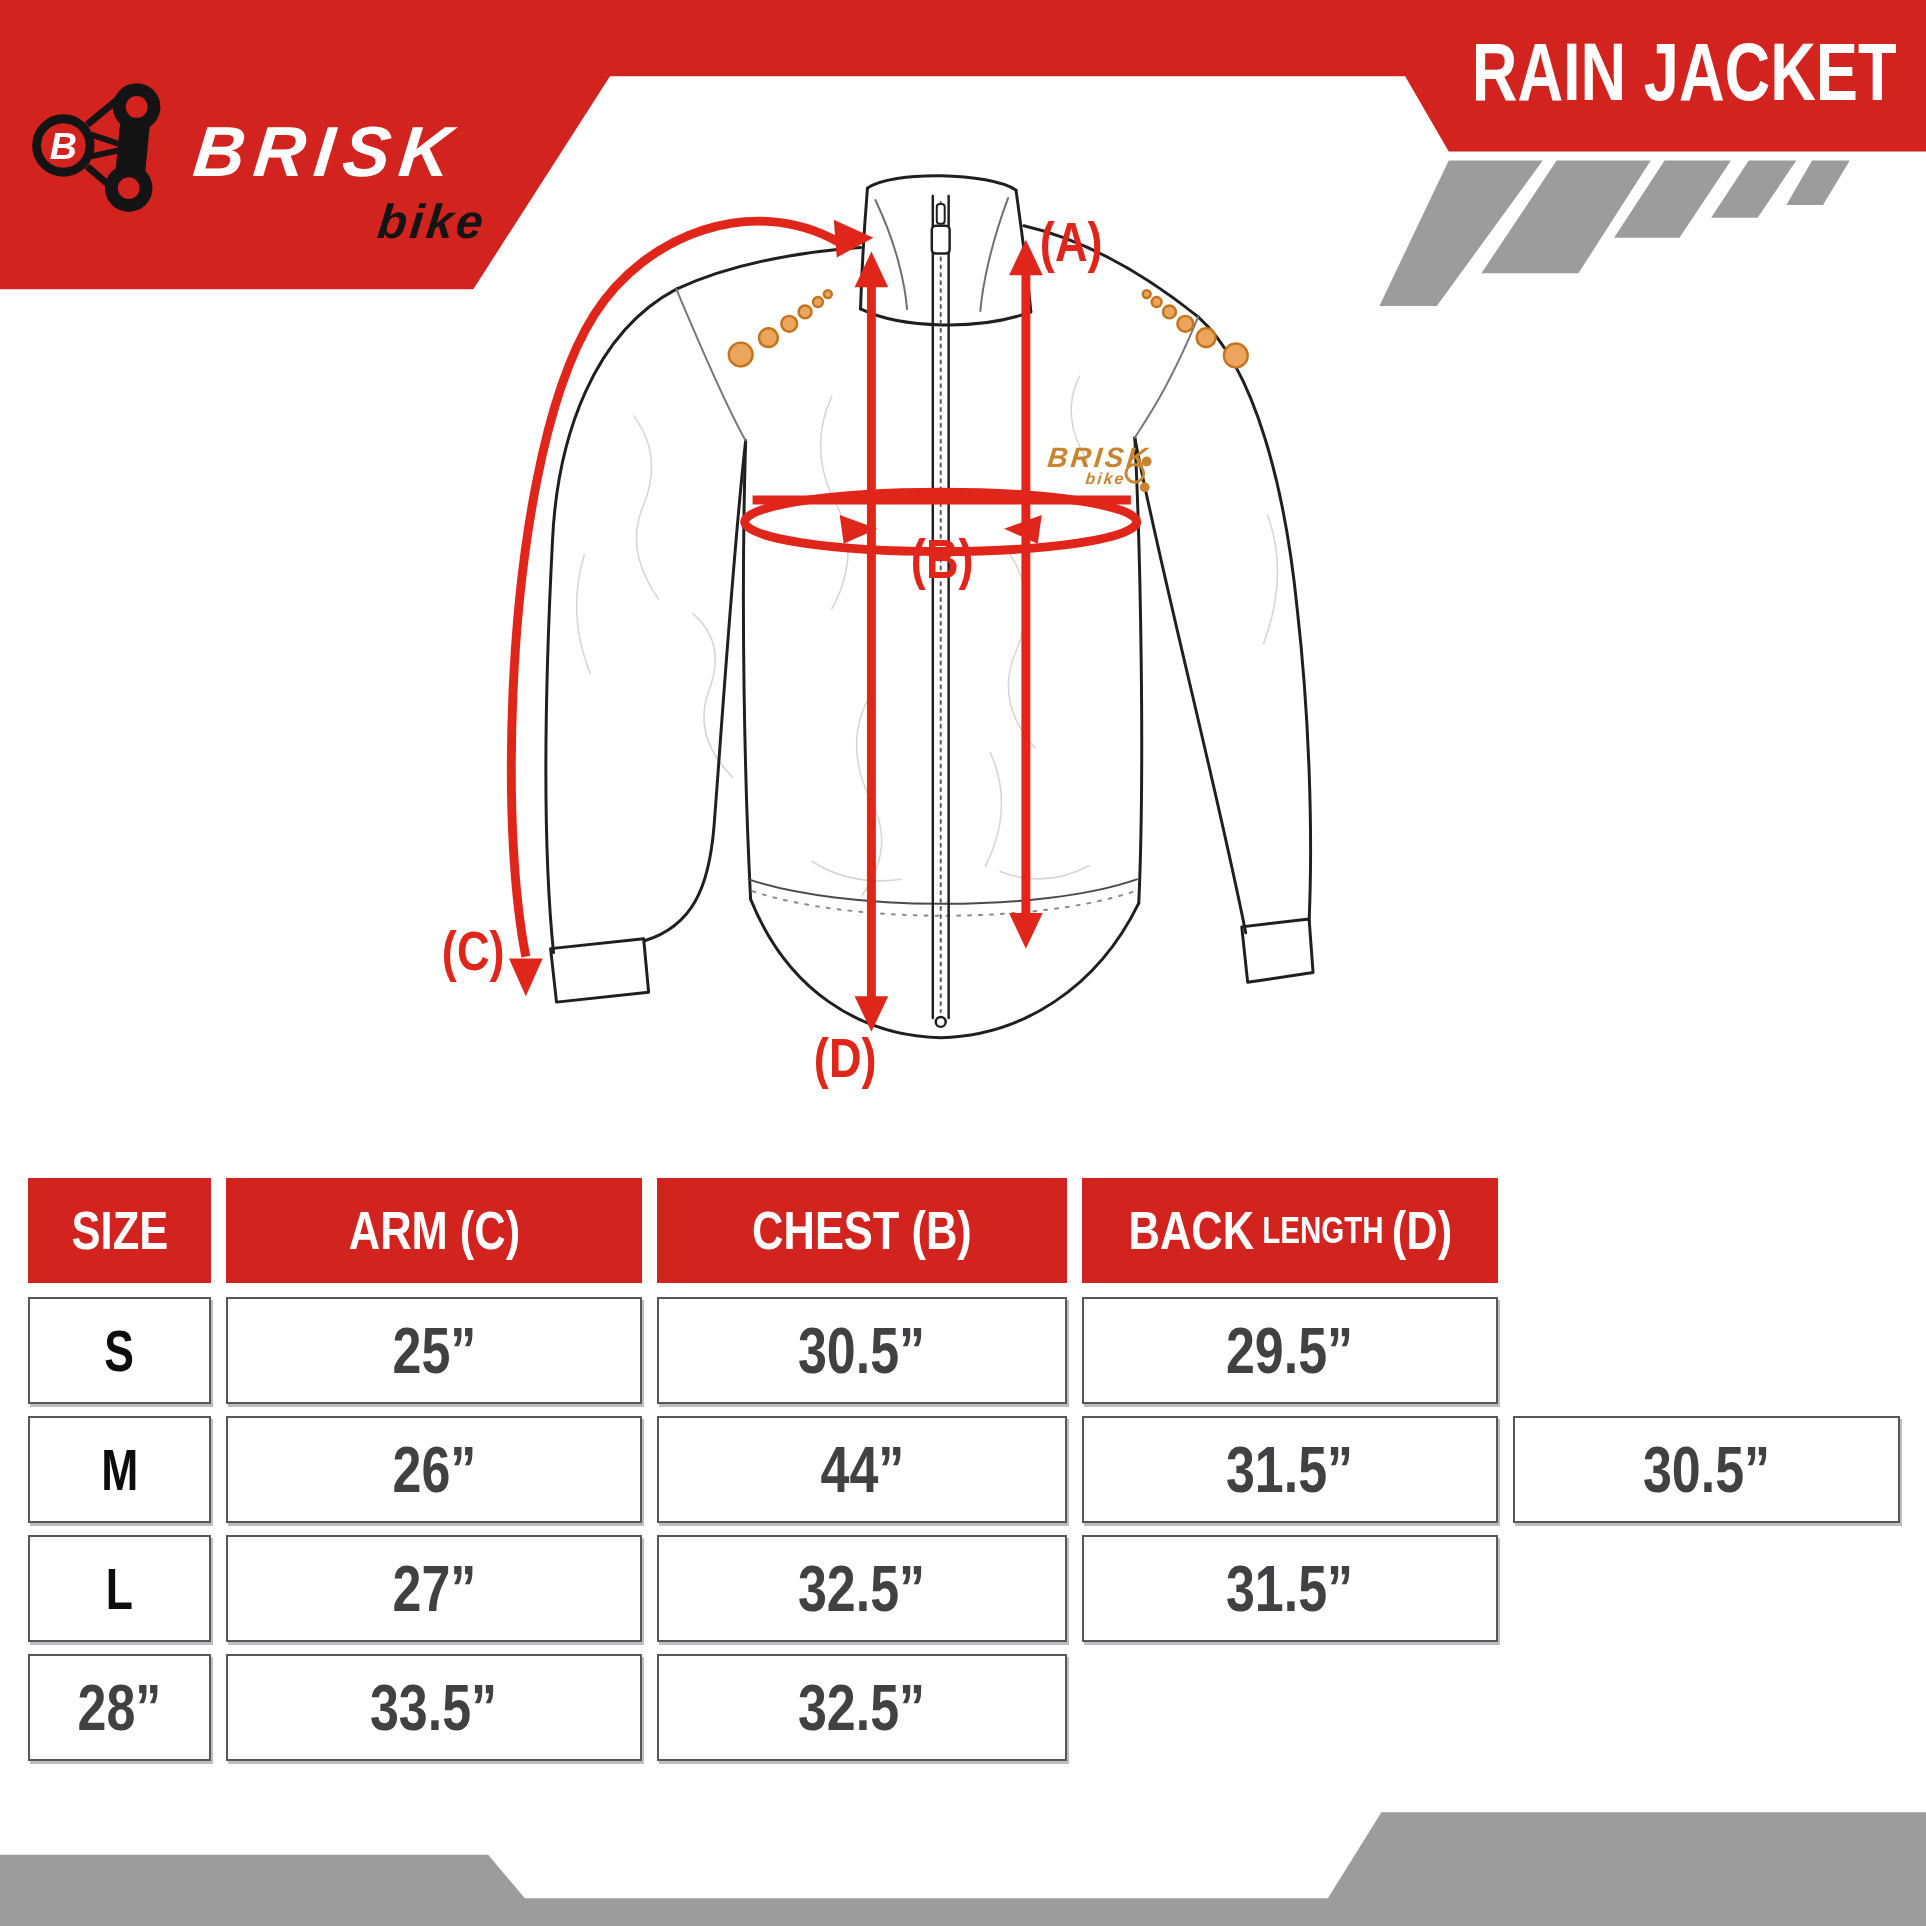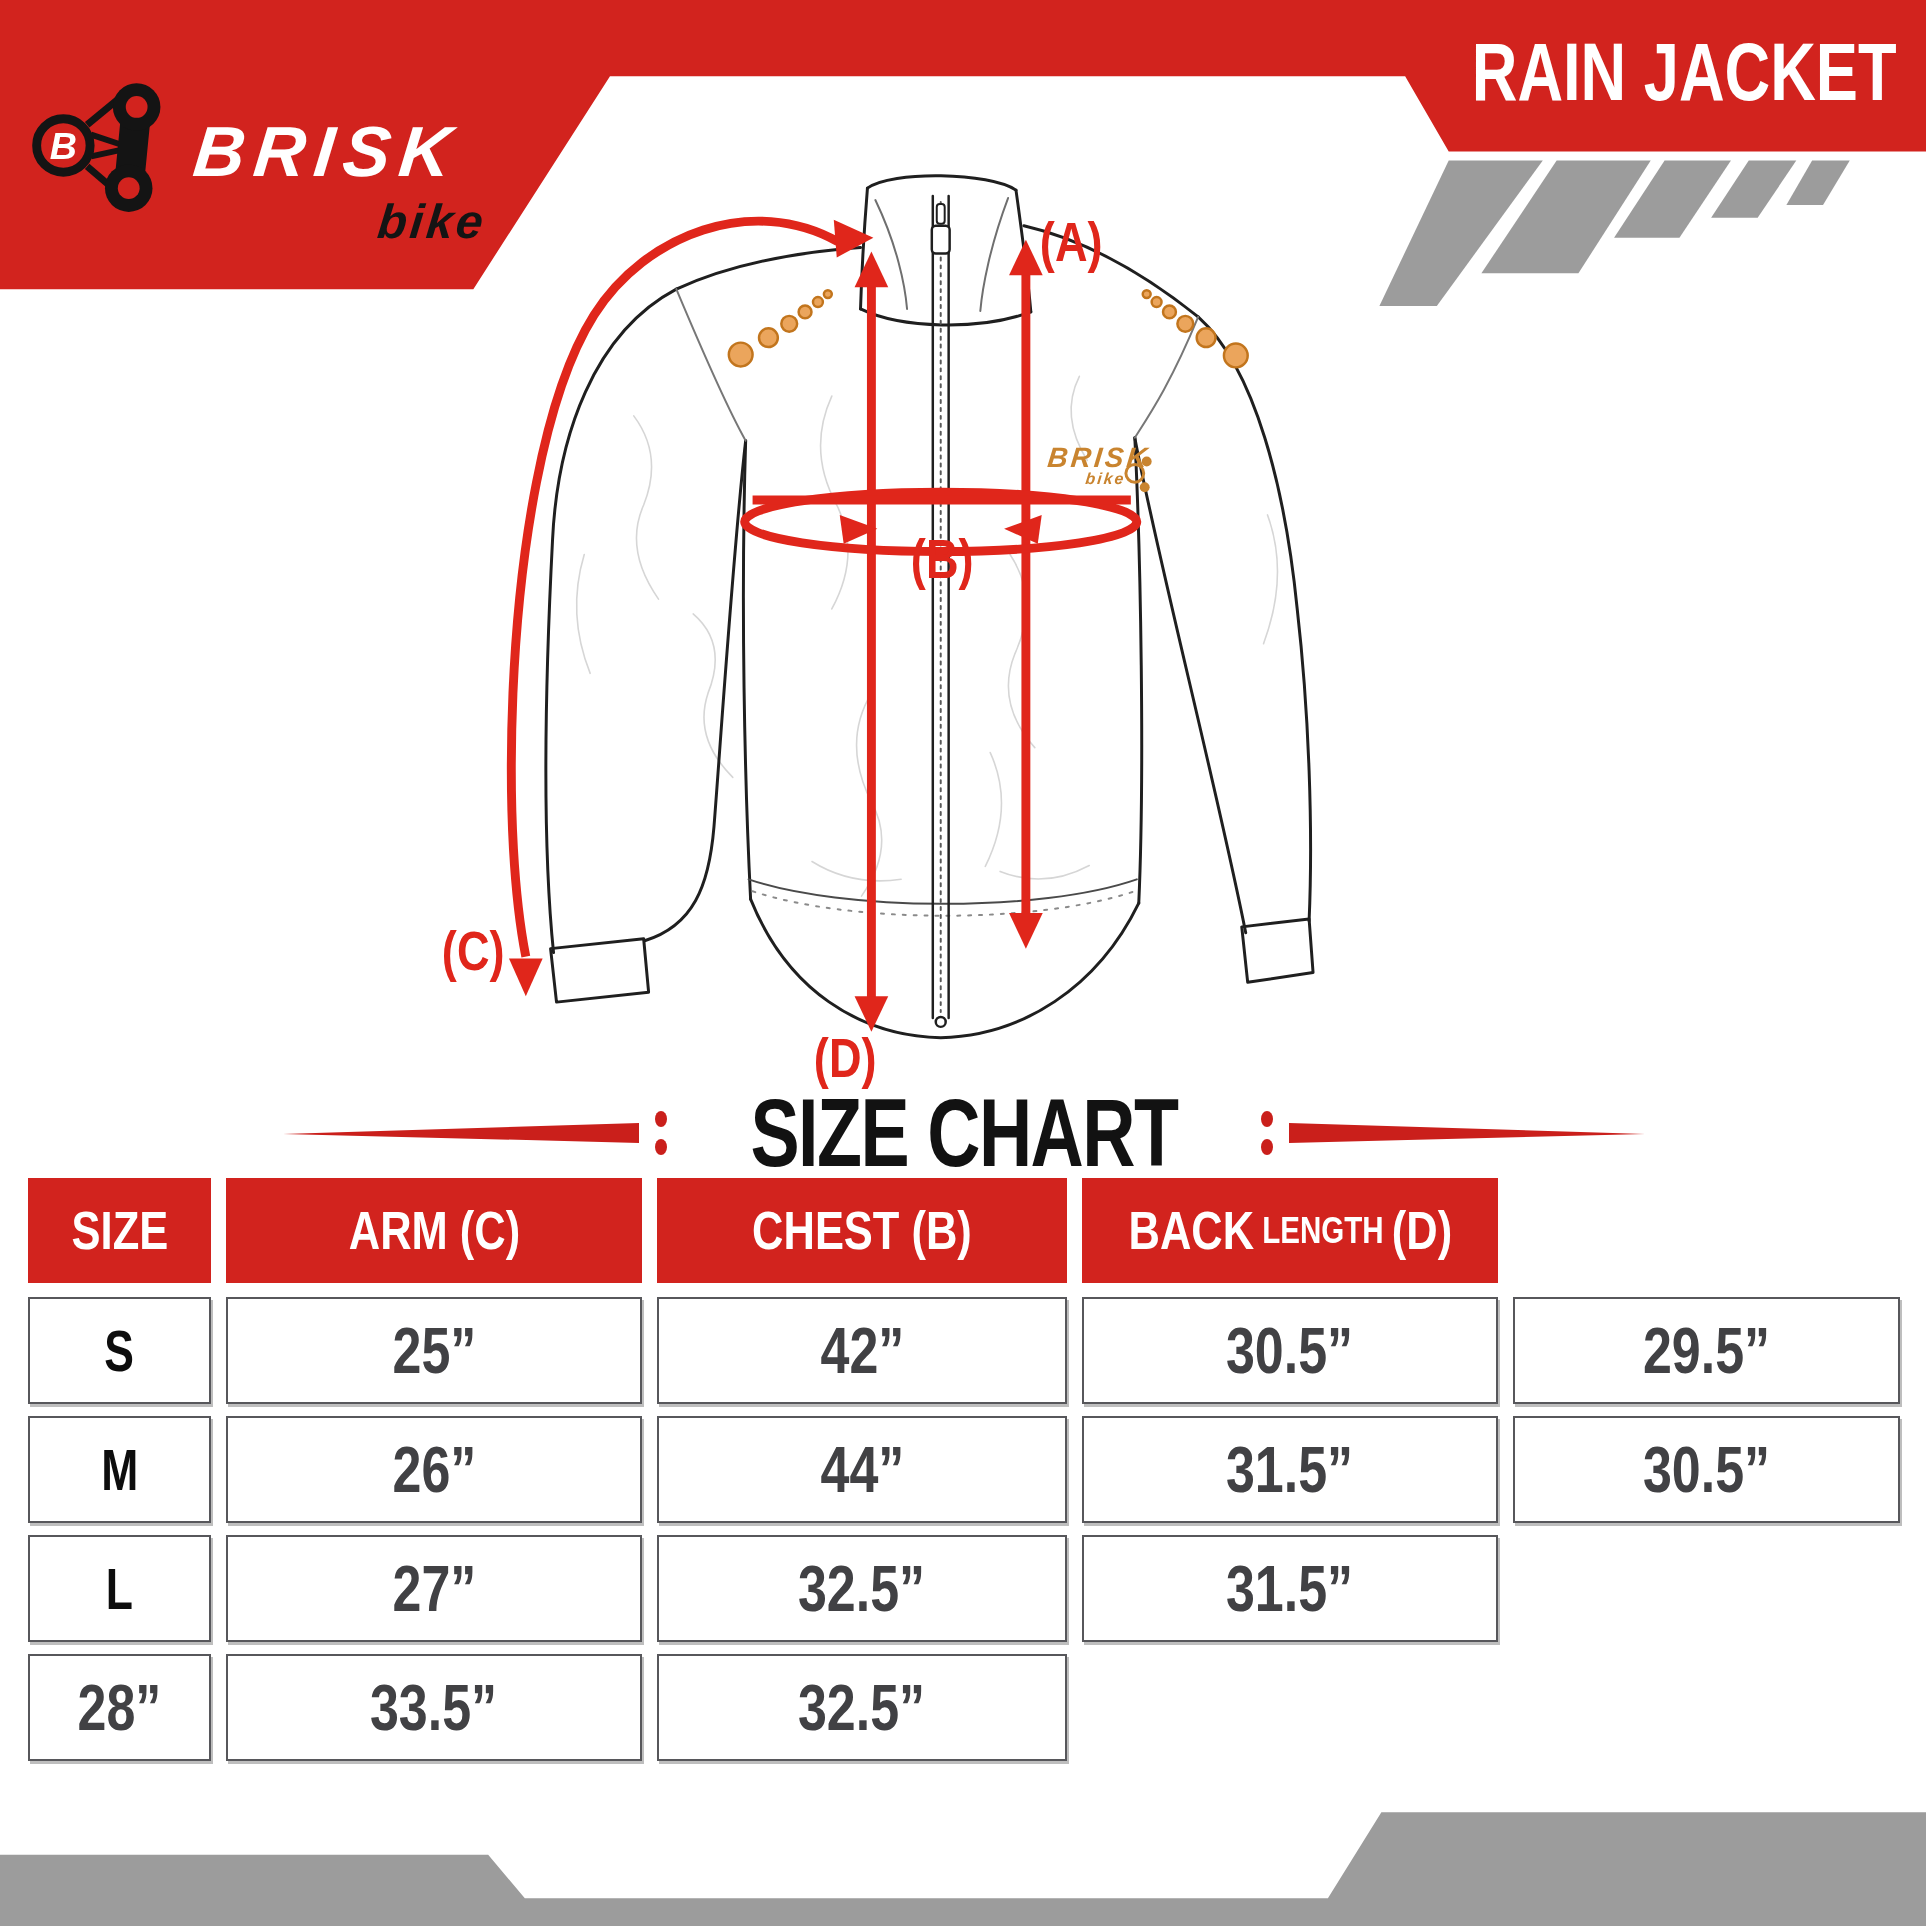--- a/index.html
+++ b/index.html
@@ -191,37 +191,20 @@
   <div class="measure-label" id="label-a"><span>(A)</span></div>
   <div class="measure-label" id="label-b"><span>(B)</span></div>
   <div class="measure-label" id="label-c"><span>(C)</span></div>
   <div class="measure-label" id="label-d"><span>(D)</span></div>
 
   <div id="chest-logo">
     <div class="l1">BRISK</div>
     <div class="l2">bike</div>
   </div>
 
-  <div id="section-heading">
-    <svg width="356" height="26" viewBox="0 0 360 26">
-      <polygon points="0,14 360,3 360,23" fill="#ca1f1b"></polygon>
-    </svg>
-    <div class="colon-dots">
-        <i></i>
-        <i></i>
-      </div>
-    <h1 id="section-title">SIZE CHART</h1>
-    <div class="colon-dots">
-        <i></i>
-        <i></i>
-      </div>
-    <svg width="356" height="26" viewBox="0 0 360 26">
-      <polygon points="0,3 0,23 360,14" fill="#ca1f1b"></polygon>
-    </svg>
-  </div>
 
   <div id="size-table">
     <div class="t-row">
       <div class="h-cell">
           <span class="inner">
             <span>SIZE</span>
           </span>
         </div>
       <div class="h-cell">
           <span class="inner">
@@ -243,23 +226,20 @@
     </div>
 
     <div class="t-row b-row first">
       <div class="b-cell size-cell">
           <span>S</span>
         </div>
       <div class="b-cell val-cell">
           <span>25”</span>
         </div>
       <div class="b-cell val-cell">
-          <span>42”</span>
-        </div>
-      <div class="b-cell val-cell">
           <span>30.5”</span>
         </div>
       <div class="b-cell val-cell">
           <span>29.5”</span>
         </div>
     </div>
 
     <div class="t-row b-row">
       <div class="b-cell size-cell">
           <span>M</span>

